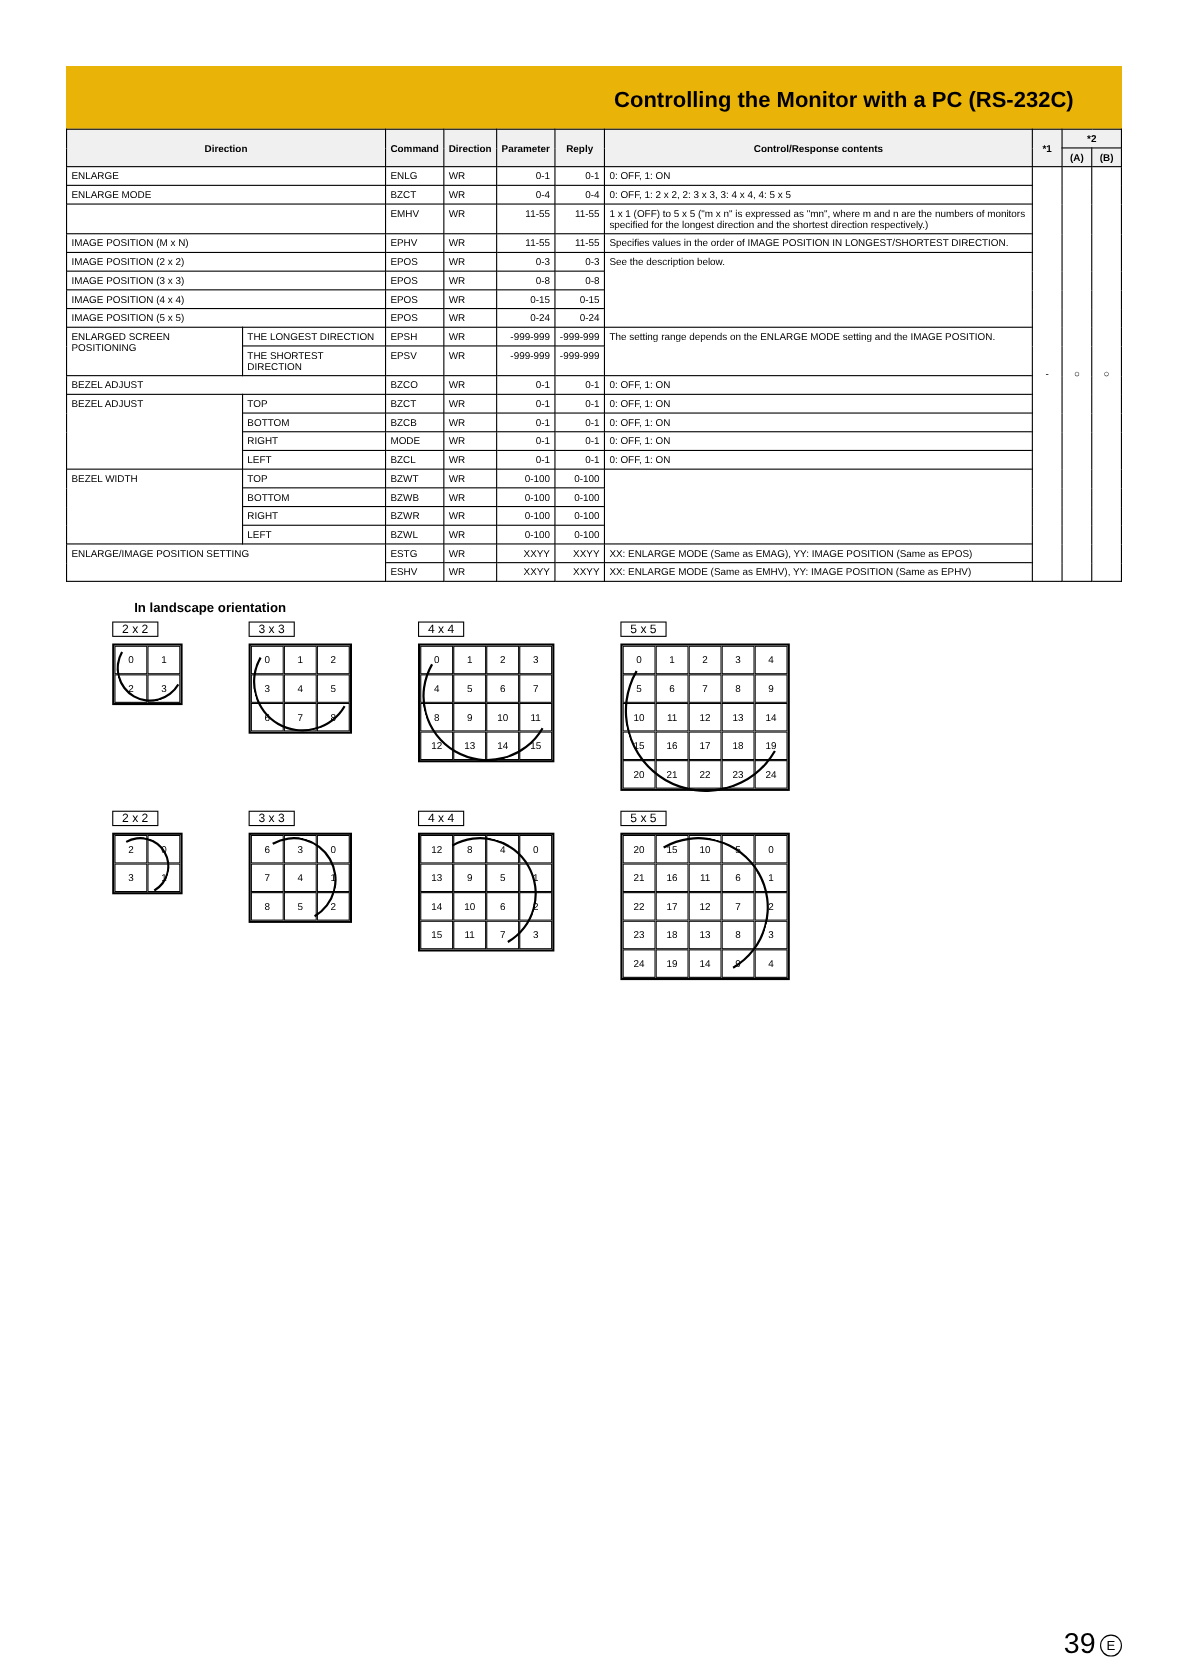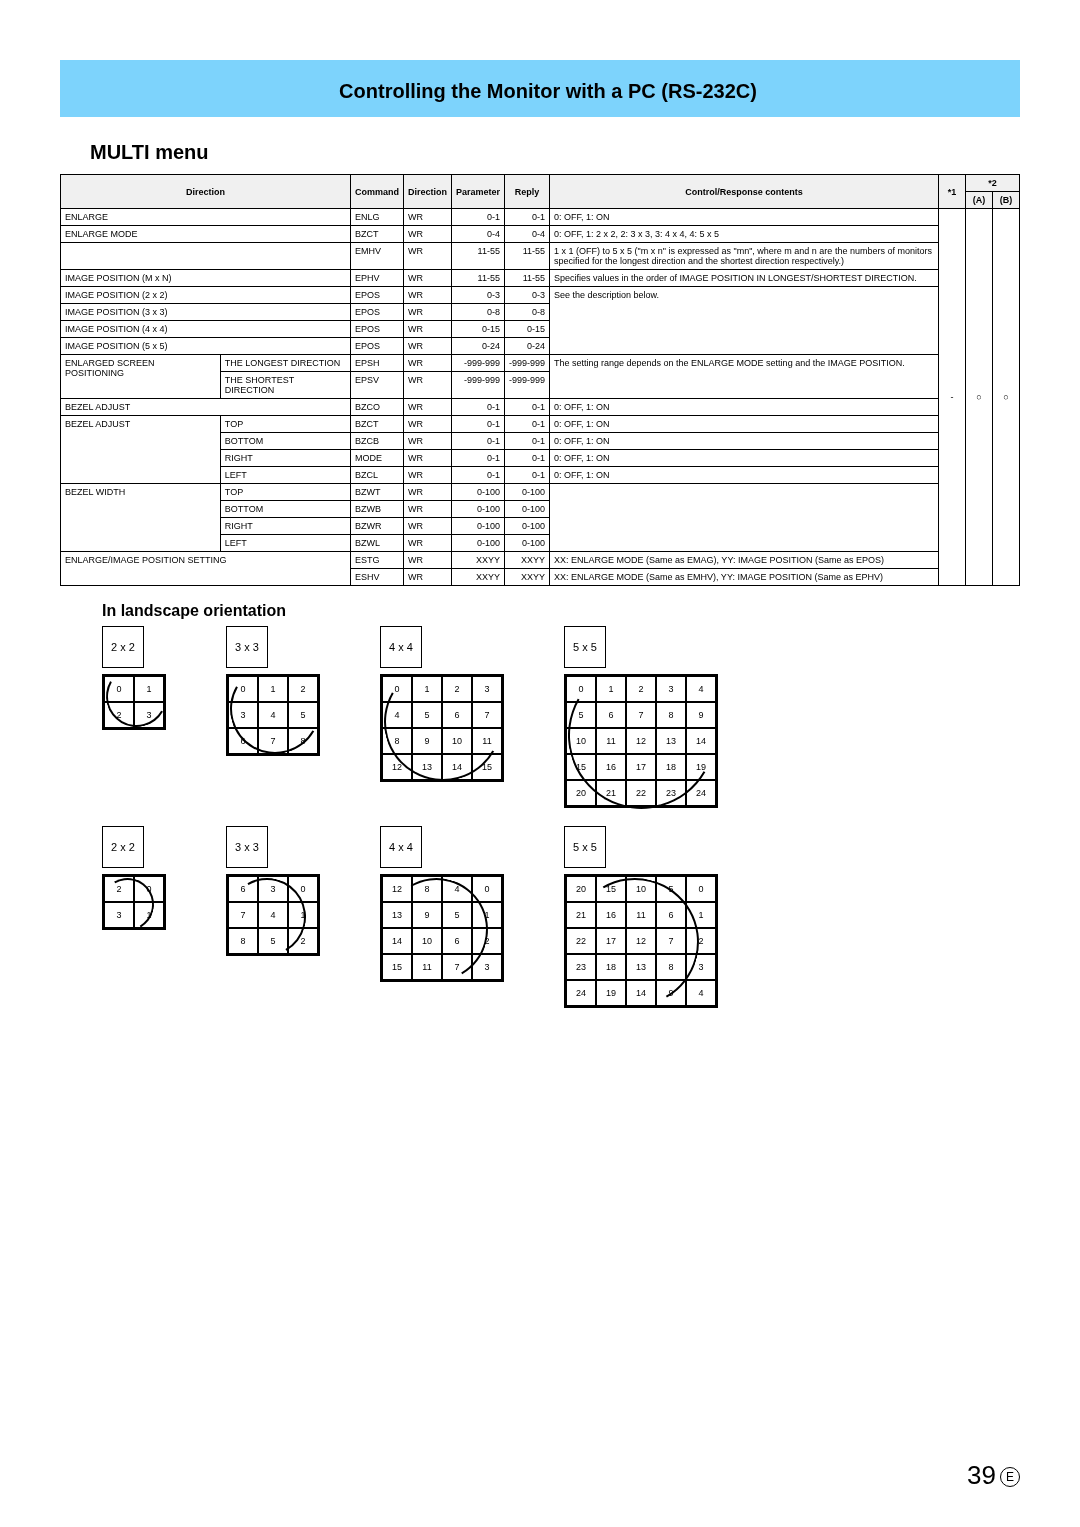--- a/index.html
+++ b/index.html
@@ -1,41 +1,40 @@
 <!DOCTYPE html>
 <html><head>
 <meta charset="utf-8">
 <style>
   body{margin:0;font-family:Arial,Helvetica,sans-serif;font-size:10px;color:#000;background:#fff;width:1080px}
   .page{padding:60px 60px 40px 60px}
-  .header-band{background:#7dd3fc;padding:20px 14px 14px 30px;text-align:center;font-size:20px;font-weight:bold}
+  .header-band{background:#eab308;padding:20px 44px 14px 30px;text-align:right;font-size:20px;font-weight:bold}
   .section-title{font-size:20px;font-weight:bold;margin:24px 0 10px 30px}
   table.main{border-collapse:collapse;width:100%;font-size:9px;margin-bottom:16px}
   table.main th,table.main td{border:1px solid #000;padding:3px 4px;vertical-align:top}
   table.main th{background:#f0f0f0;font-weight:bold;text-align:center;vertical-align:middle}
   td.center{text-align:center}
   td.right{text-align:right}
   .bullet{margin:16px 0 4px 30px;font-size:13px}
-  .sub{font-weight:bold;margin:4px 0 6px 42px;font-size:16px}
+  .sub{font-weight:bold;margin:4px 0 6px 62px;font-size:12px}
   .grids-row{display:flex;gap:60px;margin-left:42px;margin-bottom:18px;align-items:flex-start}
   .grid-block{display:flex;flex-direction:column;align-items:flex-start}
-  .grid-label{border:1px solid #000;padding:14px 8px;font-size:11px;margin-bottom:6px}
+  .grid-label{border:1px solid #000;padding:0 8px;font-size:11px;margin-bottom:6px}
   .cells{border:2px solid #000;display:inline-block}
   .cells-inner{display:grid}
   .cell{border:1px solid #000;width:30px;height:26px;display:flex;align-items:center;justify-content:center;font-size:9px;box-sizing:border-box;position:relative;background:#fff}
-  .page-num{position:absolute;bottom:36px;right:60px;font-size:26px}
+  .page-num{position:absolute;bottom:17px;right:60px;font-size:26px}
   .page-num .circle{display:inline-block;border:1px solid #000;border-radius:50%;width:18px;height:18px;font-size:12px;text-align:center;line-height:18px;vertical-align:middle;margin-left:4px}
   .arc{position:absolute;border:2px solid #000;border-radius:50%;z-index:2;background:transparent}
 </style>
 </head>
 <body>
 
 <div class="page">
   <div class="header-band">Controlling the Monitor with a PC (RS-232C)</div>
-  <div class="section-title">MULTI menu</div>
 
   <table class="main">
     <thead>
       <tr>
         <th colspan="2" rowspan="2">Direction</th>
         <th rowspan="2">Command</th>
         <th rowspan="2">Direction</th>
         <th rowspan="2">Parameter</th>
         <th rowspan="2">Reply</th>
         <th rowspan="2" style="width:380px">Control/Response contents</th>

